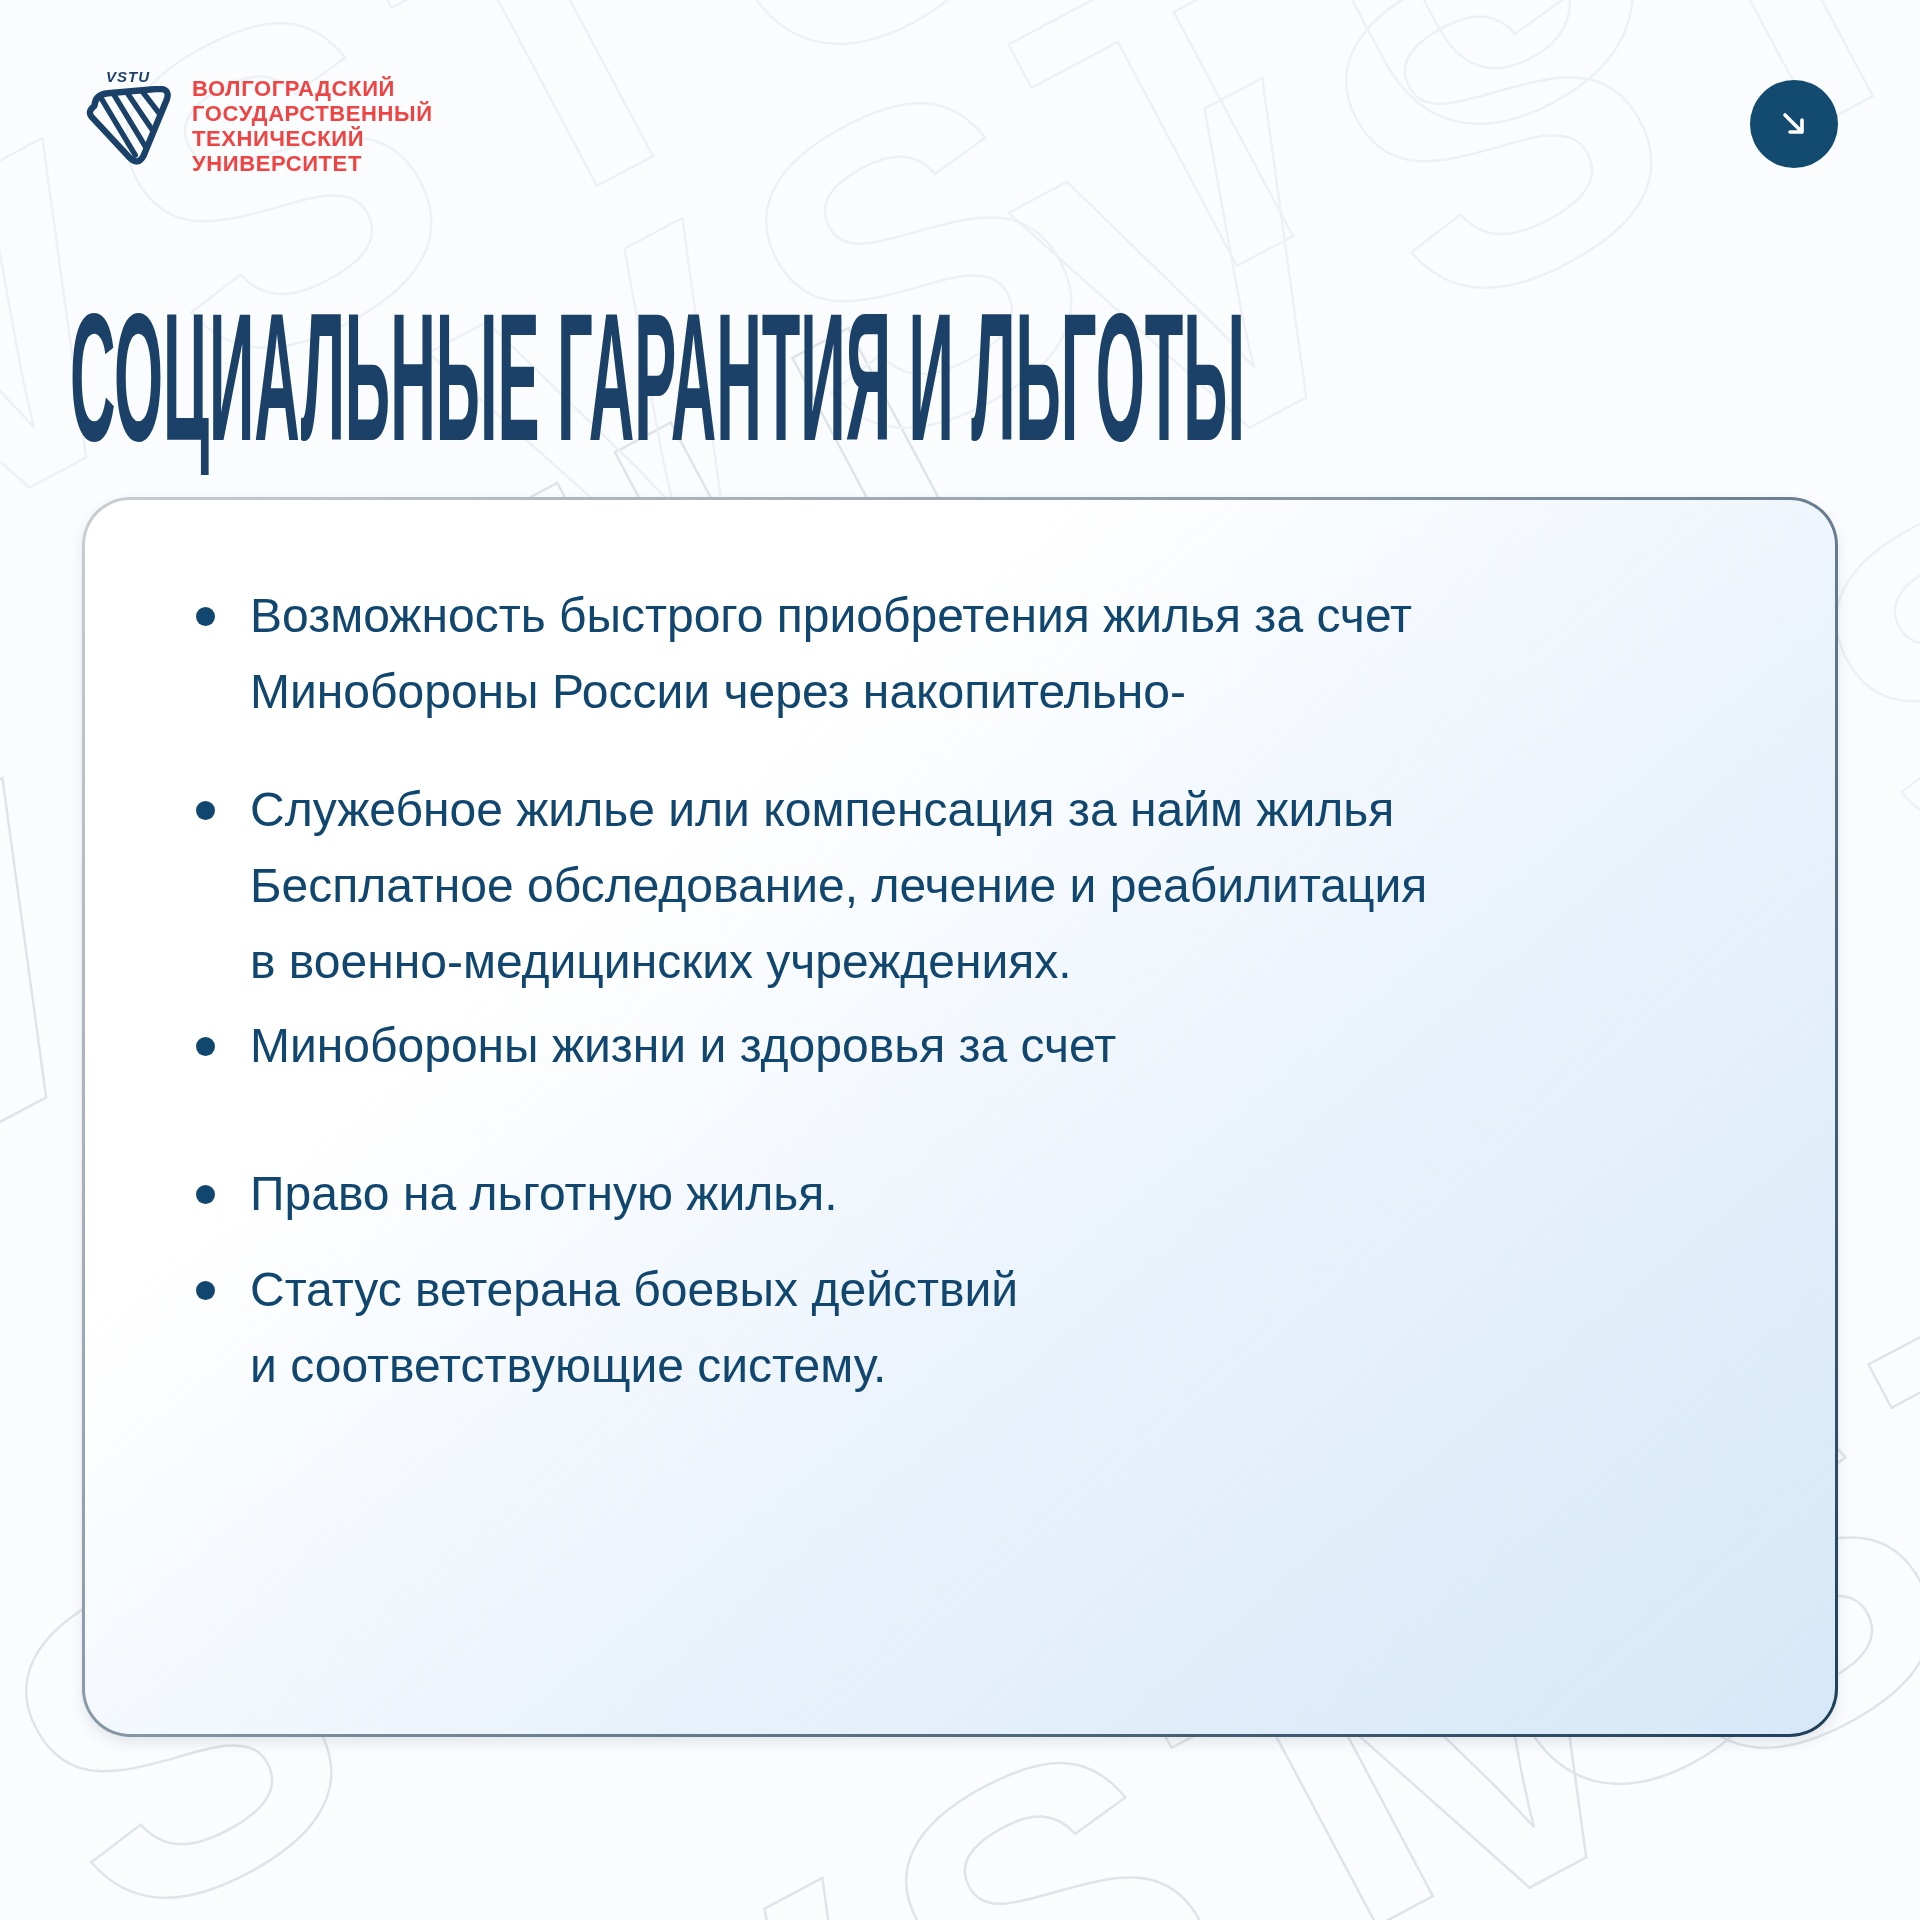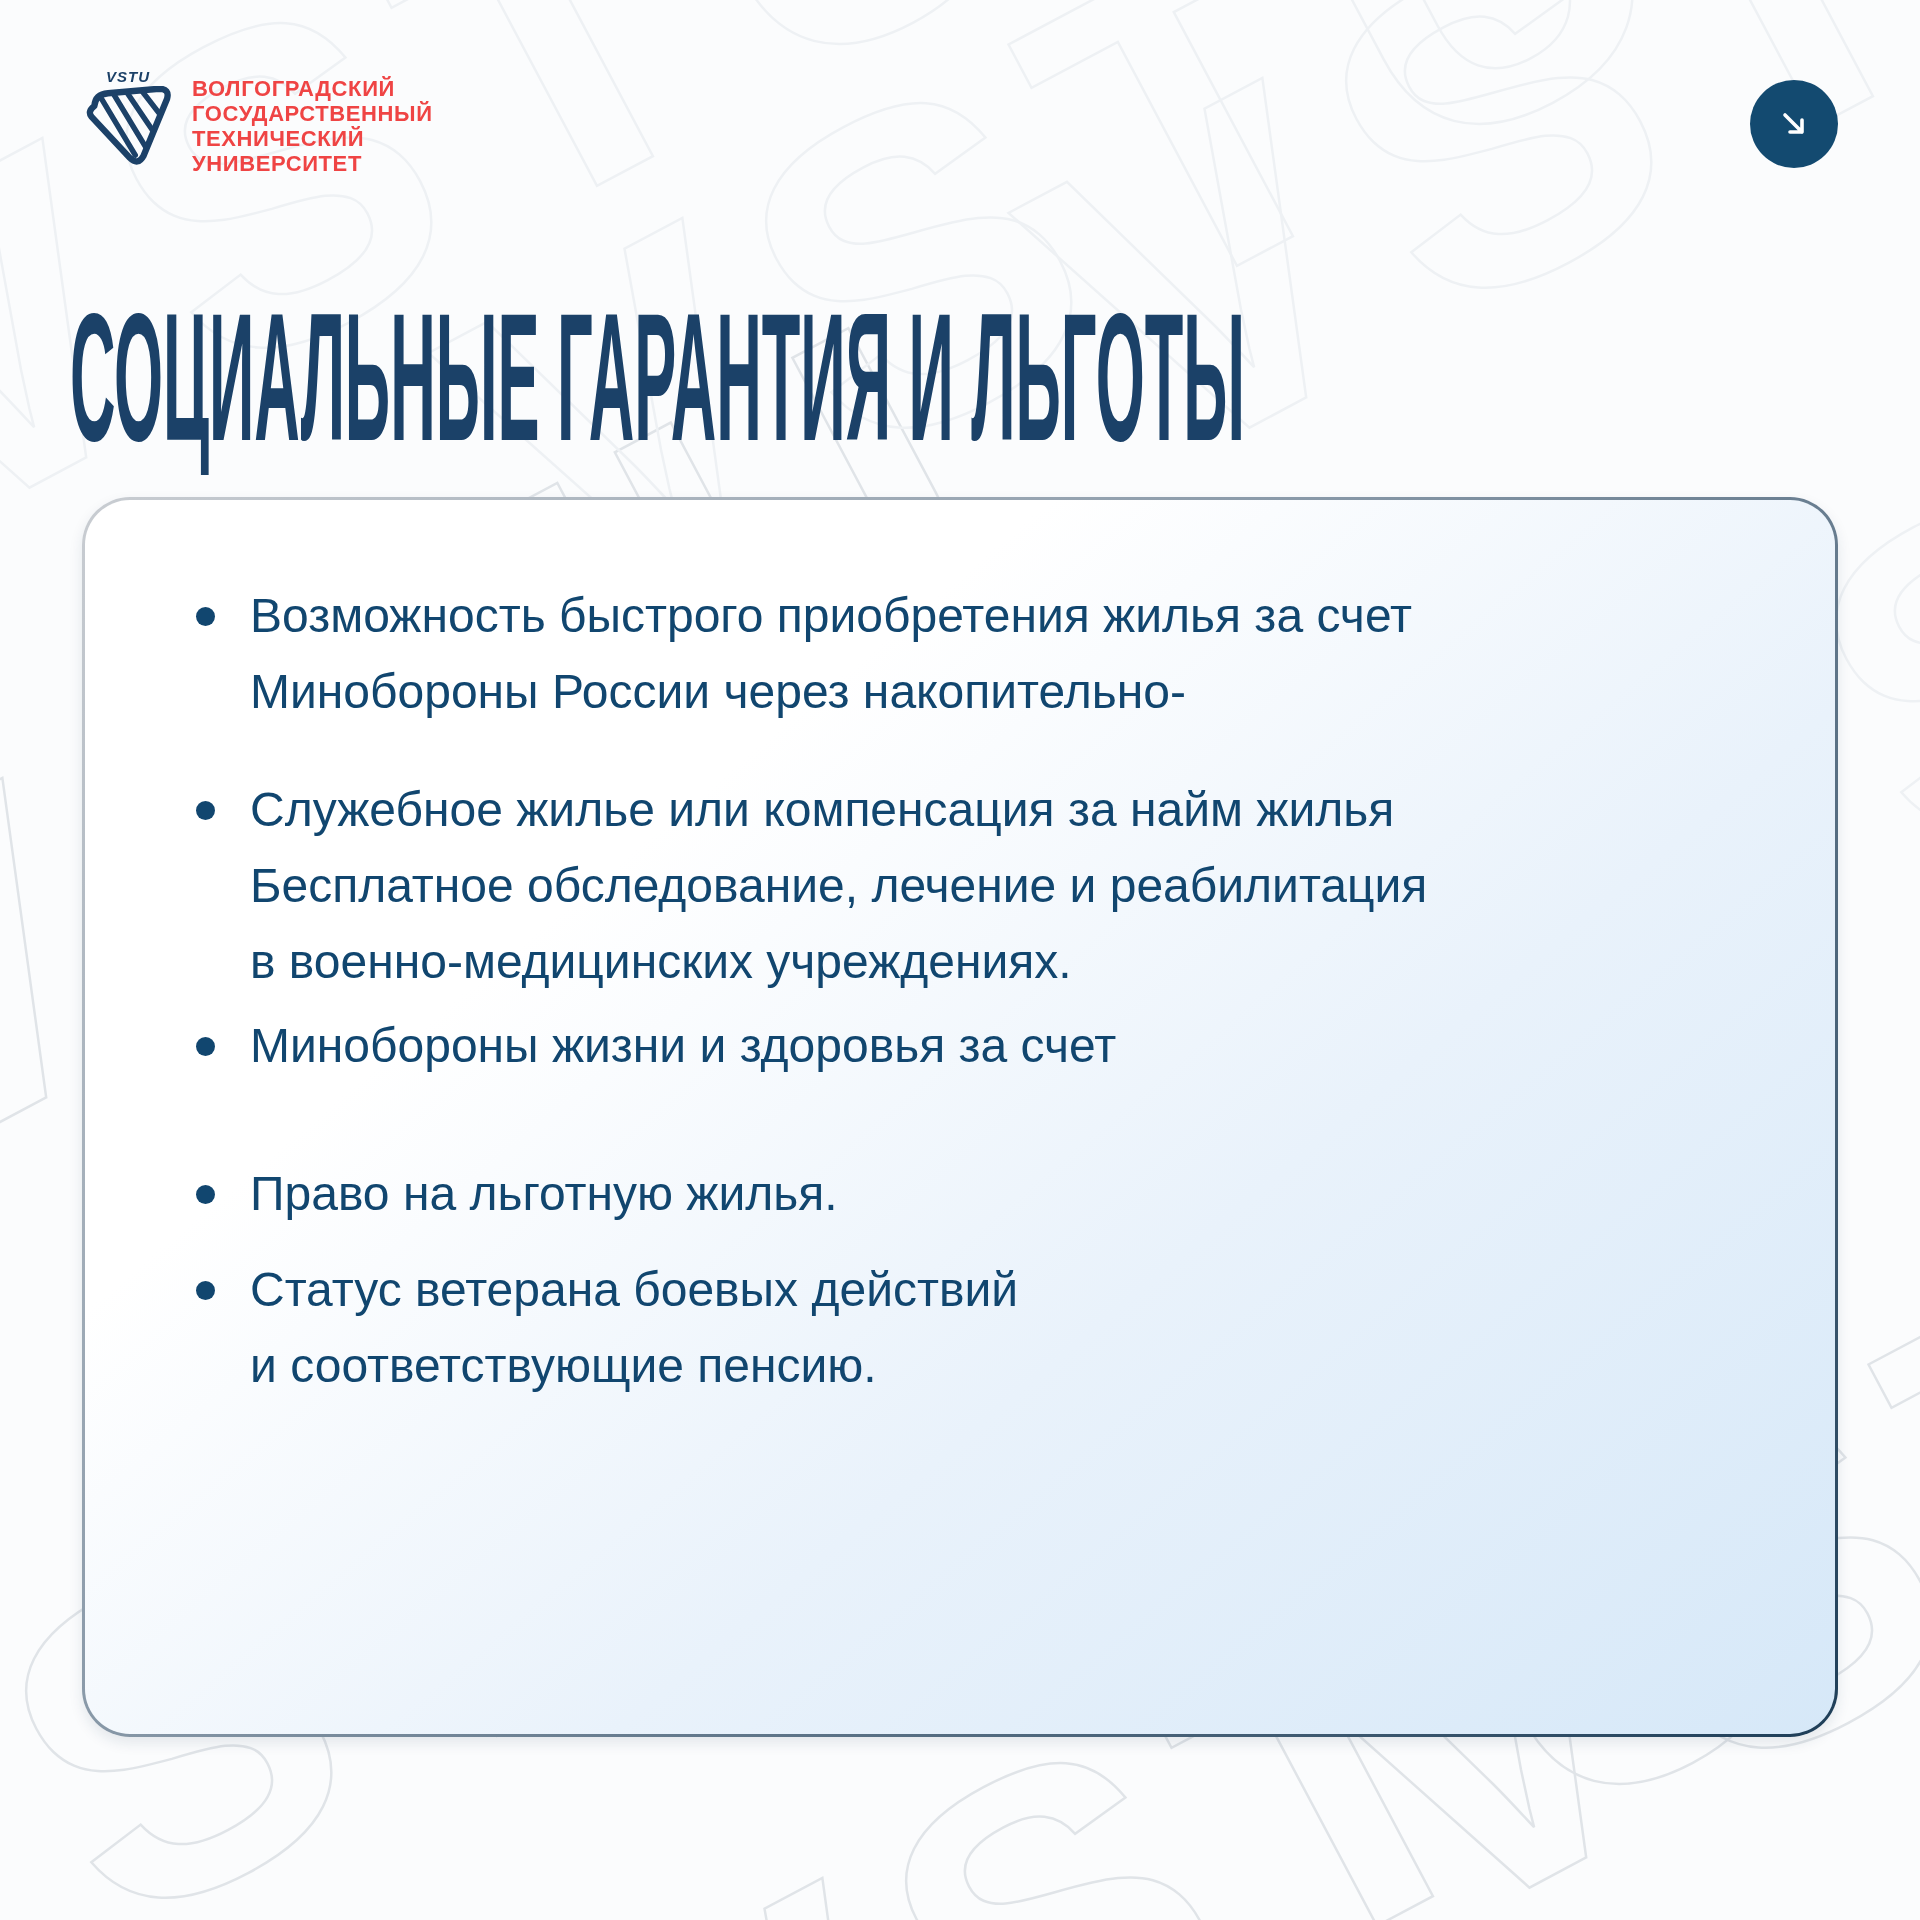--- a/index.html
+++ b/index.html
@@ -181,19 +181,19 @@
         <span class="dot"></span>
         <span class="btxt">
           <span class="bline">Право на льготную жилья.</span>
         </span>
       </li>
 
       <li class="benefit b5">
         <span class="dot"></span>
         <span class="btxt">
           <span class="bline">Статус ветерана боевых действий</span>
-          <span class="bline">и соответствующие пенсию.</span>
+          <span class="bline">и соответствующие систему.</span>
         </span>
       </li>
 
     </ul>
   </div>
 </div>
 
 </body></html>

